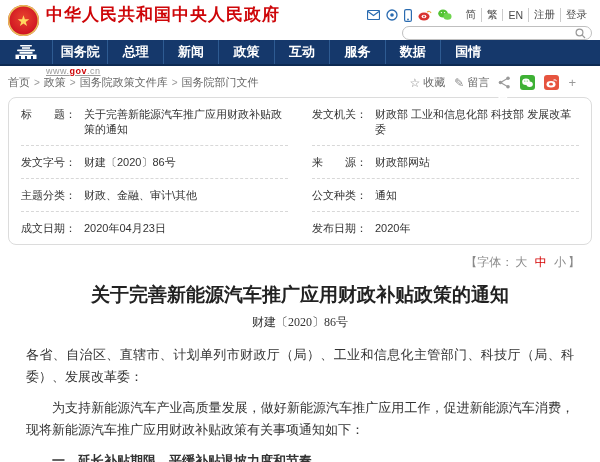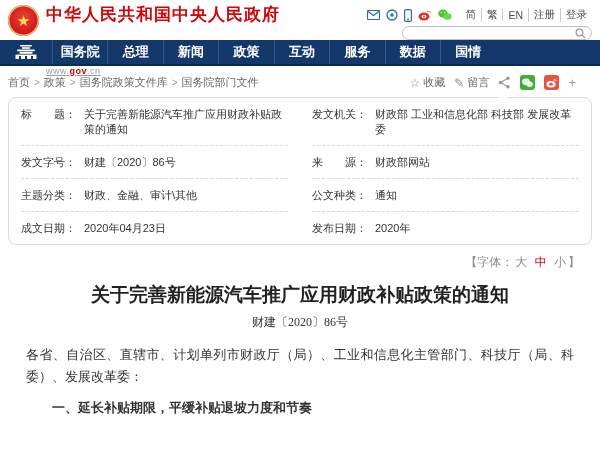--- a/index.html
+++ b/index.html
@@ -254,15 +254,16 @@
 </div>
 
 <div class="font-row">
   <span>【字体：</span><span class="fs-opt">大</span> <span class="fs-opt active">中</span> <span class="fs-opt">小</span><span>】</span>
 </div>
 
 <div class="article">
   <div class="article-title">关于完善新能源汽车推广应用财政补贴政策的通知</div>
   <div class="doc-number">财建〔2020〕86号</div>
   <p class="para">各省、自治区、直辖市、计划单列市财政厅（局）、工业和信息化主管部门、科技厅（局、科委）、发展改革委：</p>
+  <p class="para indent">为支持新能源汽车产业高质量发展，做好新能源汽车推广应用工作，促进新能源汽车消费，现将新能源汽车推广应用财政补贴政策有关事项通知如下：</p>
   <p class="para indent section-heading">一、延长补贴期限，平缓补贴退坡力度和节奏</p>
 
 </div>
 
 </body></html>

